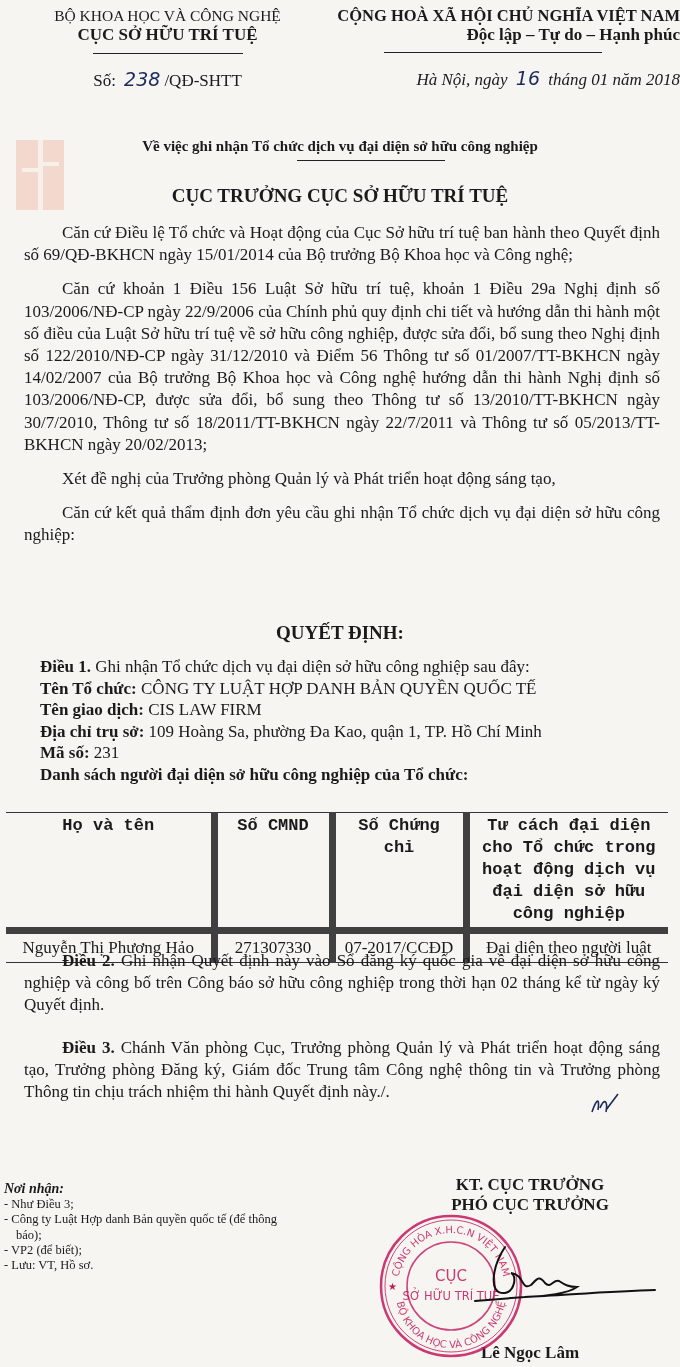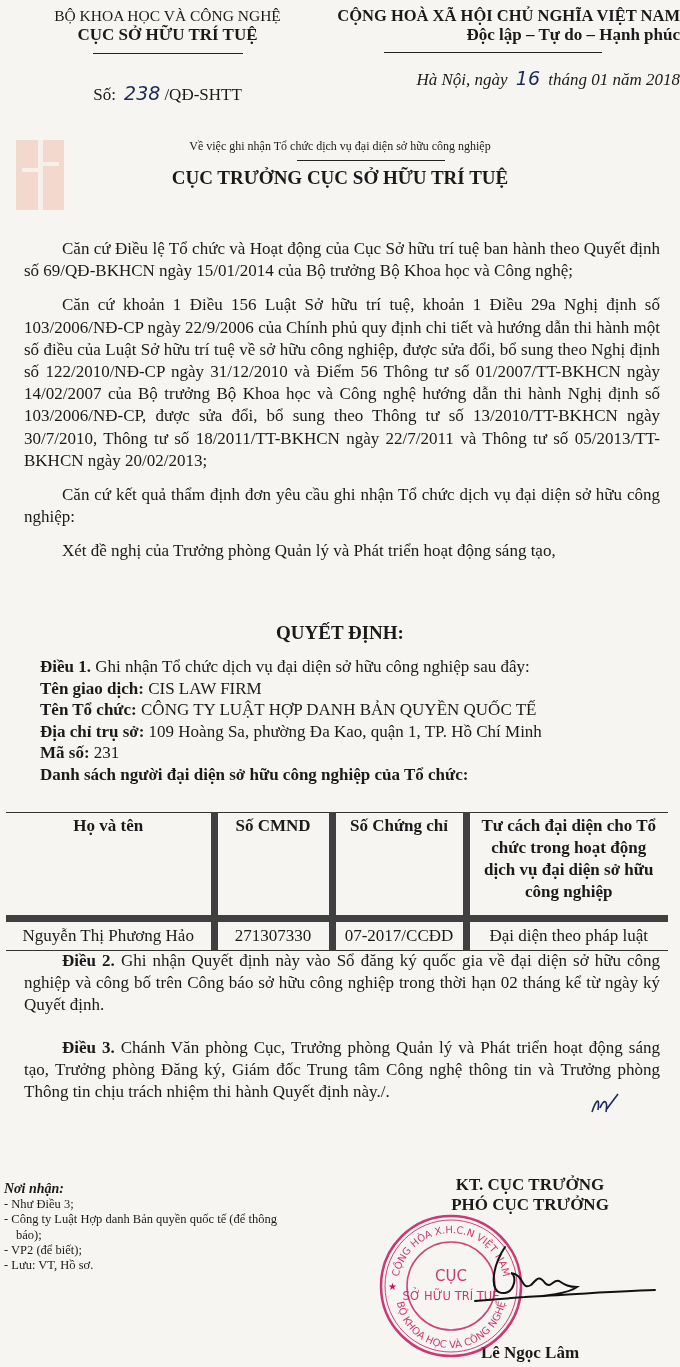--- a/index.html
+++ b/index.html
@@ -7,50 +7,50 @@
     width:680px; height:1367px; position:relative; overflow:hidden;
     background:#f6f5f2;
     font-family:"Liberation Serif","DejaVu Serif",serif;
     color:#1a1a1a;
   }
   .abs { position:absolute; }
   .hdr-left { left:0; top:6px; width:335px; text-align:center; }
   .hdr-left .ministry { font-size:15.5px; letter-spacing:0; line-height:19px; }
   .hdr-left .dept { font-size:17px; font-weight:bold; line-height:20px; }
   .hdr-left .rule { width:150px; height:0; border-top:1.5px solid #222; margin:8px auto 0; }
-  .hdr-left .num { font-size:17px; margin-top:28px; line-height:22px; }
+  .hdr-left .num { font-size:17px; margin-top:14px; line-height:22px; }
   .hw { font-family:"DejaVu Sans",sans-serif; font-style:italic; font-size:19px; color:#1d2a5a; padding:0 4px; }
 
   .hdr-right { left:305px; top:6px; width:375px; text-align:right; }
   .hdr-right .nation { font-size:16.5px; font-weight:bold; line-height:19px; }
   .hdr-right .motto { font-size:17px; font-weight:bold; line-height:20px; }
   .hdr-right .rule { width:218px; border-top:1.5px solid #222; margin:7px auto 0; }
   .hdr-right .date { font-size:17px; font-style:italic; margin-top:14px; line-height:22px; }
 
   .logo-watermark { left:16px; top:140px; width:48px; height:70px; background:#f3d4c8; opacity:.85; }
   .logo-watermark .bar-v { position:absolute; left:22px; top:0; width:5px; height:70px; background:#f7efe9; }
   .logo-watermark .bar-h { position:absolute; left:6px; top:28px; width:16px; height:4px; background:#f7efe9; }
   .logo-watermark .bar-h2 { position:absolute; left:27px; top:22px; width:16px; height:4px; background:#f7efe9; }
 
   .title-block { left:0; top:135px; width:680px; text-align:center; }
   .title-block .t1 { font-size:19px; font-weight:bold; line-height:22px; }
-  .title-block .t2 { font-size:12px; font-weight:normal; line-height:22px; }
+  .title-block .t2 { font-size:15px; font-weight:bold; line-height:22px; }
   .title-block .rule { width:148px; border-top:1.5px solid #222; margin:3px auto 0; position:relative; left:31px; }
-  .title-block .t3 { font-size:19px; font-weight:bold; margin-top:6px; line-height:22px; }
+  .title-block .t3 { font-size:19px; font-weight:bold; margin-top:24px; line-height:22px; }
 
   .body-text { left:24px; width:636px; font-size:17px; line-height:22.2px; text-align:justify; }
   .body-text p { margin:0 0 12px 0; text-indent:38px; }
   .center-bold { left:0; width:680px; text-align:center; font-size:19px; font-weight:bold; }
 
   .art1 { left:40px; top:656px; width:630px; font-size:17px; line-height:21.5px; }
   .art1 b { font-weight:bold; }
 
   table.reps { position:absolute; left:6px; top:812px; width:662px; border-collapse:collapse; font-size:17px; }
   table.reps th, table.reps td { border:7px solid #404040; padding:2px 6px; }
-  table.reps th { font-weight:bold; vertical-align:top; height:98px; line-height:22px; text-align:center; }
+  table.reps th { font-weight:bold; vertical-align:top; height:98px; line-height:22px; text-align:center;font-family:Liberation Mono, monospace; }
   table.reps td { text-align:center; height:24px; line-height:22px; }
   table.reps tr > *:first-child { border-left:none; }
   table.reps tr > *:last-child { border-right:none; }
   table.reps thead th { border-top:1.5px solid #333; }
   table.reps tbody tr:last-child td { border-bottom:1.5px solid #333; }
 
   .recipients { left:4px; top:1180px; width:360px; font-size:12.5px; line-height:15.3px; }
   .recipients .head { font-weight:bold; font-style:italic; font-size:14px; line-height:17px; }
   .recipients .indent { padding-left:12px; }
 
@@ -91,33 +91,33 @@
     <div class="bar-h"></div>
     <div class="bar-h2"></div>
 </div>
 
 <div class="abs title-block">
   <div class="t2">Về việc ghi nhận Tổ chức dịch vụ đại diện sở hữu công nghiệp</div>
   <div class="rule"></div>
   <div class="t3">CỤC TRƯỞNG CỤC SỞ HỮU TRÍ TUỆ</div>
 </div>
 
-<div class="abs body-text" style="top:238px;font-family:Liberation Serif, serif;">
+<div class="abs body-text" style="top:222px;font-family:Liberation Serif, serif;">
   <p>Căn cứ Điều lệ Tổ chức và Hoạt động của Cục Sở hữu trí tuệ ban hành theo Quyết định số 69/QĐ-BKHCN ngày 15/01/2014 của Bộ trưởng Bộ Khoa học và Công nghệ;</p>
   <p>Căn cứ khoản 1 Điều 156 Luật Sở hữu trí tuệ, khoản 1 Điều 29a Nghị định số 103/2006/NĐ-CP ngày 22/9/2006 của Chính phủ quy định chi tiết và hướng dẫn thi hành một số điều của Luật Sở hữu trí tuệ về sở hữu công nghiệp, được sửa đổi, bổ sung theo Nghị định số 122/2010/NĐ-CP ngày 31/12/2010 và Điểm 56 Thông tư số 01/2007/TT-BKHCN ngày 14/02/2007 của Bộ trưởng Bộ Khoa học và Công nghệ hướng dẫn thi hành Nghị định số 103/2006/NĐ-CP, được sửa đổi, bổ sung theo Thông tư số 13/2010/TT-BKHCN ngày 30/7/2010, Thông tư số 18/2011/TT-BKHCN ngày 22/7/2011 và Thông tư số 05/2013/TT-BKHCN ngày 20/02/2013;</p>
+  <p>Xét đề nghị của Trưởng phòng Quản lý và Phát triển hoạt động sáng tạo,</p>
   <p>Căn cứ kết quả thẩm định đơn yêu cầu ghi nhận Tổ chức dịch vụ đại diện sở hữu công nghiệp:</p>
-  <p>Xét đề nghị của Trưởng phòng Quản lý và Phát triển hoạt động sáng tạo,</p>
 </div>
 
 <div class="abs center-bold" style="top:622px;">QUYẾT ĐỊNH:</div>
 
 <div class="abs art1">
   <div><b>Điều 1.</b> <span>Ghi nhận Tổ chức dịch vụ đại diện sở hữu công nghiệp sau đây:</span></div>
+  <div><b>Tên Tổ chức:</b> <span>CÔNG TY LUẬT HỢP DANH BẢN QUYỀN QUỐC TẾ</span></div>
   <div><b>Tên giao dịch:</b> <span>CIS LAW FIRM</span></div>
-  <div><b>Tên Tổ chức:</b> <span>CÔNG TY LUẬT HỢP DANH BẢN QUYỀN QUỐC TẾ</span></div>
   <div><b>Địa chỉ trụ sở:</b> <span>109 Hoàng Sa, phường Đa Kao, quận 1, TP. Hồ Chí Minh</span></div>
   <div><b>Mã số:</b> <span>231</span></div>
   <div><b>Danh sách người đại diện sở hữu công nghiệp của Tổ chức:</b></div>
 </div>
 
 <table class="reps">
   <colgroup>
       <col style="width:208px">
       <col style="width:118px">
       <col style="width:134px">
@@ -129,21 +129,21 @@
       <th>Số CMND</th>
       <th>Số Chứng chỉ</th>
       <th>Tư cách đại diện cho Tổ chức trong hoạt động dịch vụ đại diện sở hữu công nghiệp</th>
     </tr>
   </thead>
   <tbody>
     <tr>
       <td>Nguyễn Thị Phương Hảo</td>
       <td>271307330</td>
       <td>07-2017/CCĐD</td>
-      <td>Đại diện theo pháp luật</td>
+      <td>Đại diện theo người luật</td>
     </tr>
   </tbody>
 </table>
 
 <div class="abs body-text" style="top:950px;">
   <p style="margin-bottom:20px;"><b>Điều 2.</b> <span>Ghi nhận Quyết định này vào Sổ đăng ký quốc gia về đại diện sở hữu công nghiệp và công bố trên Công báo sở hữu công nghiệp trong thời hạn 02 tháng kể từ ngày ký Quyết định.</span></p>
   <p><b>Điều 3.</b> <span>Chánh Văn phòng Cục, Trưởng phòng Quản lý và Phát triển hoạt động sáng tạo, Trưởng phòng Đăng ký, Giám đốc Trung tâm Công nghệ thông tin và Trưởng phòng Thông tin chịu trách nhiệm thi hành Quyết định này./.</span></p>
 </div>
 
 <svg class="abs initials" viewBox="0 0 40 28">

